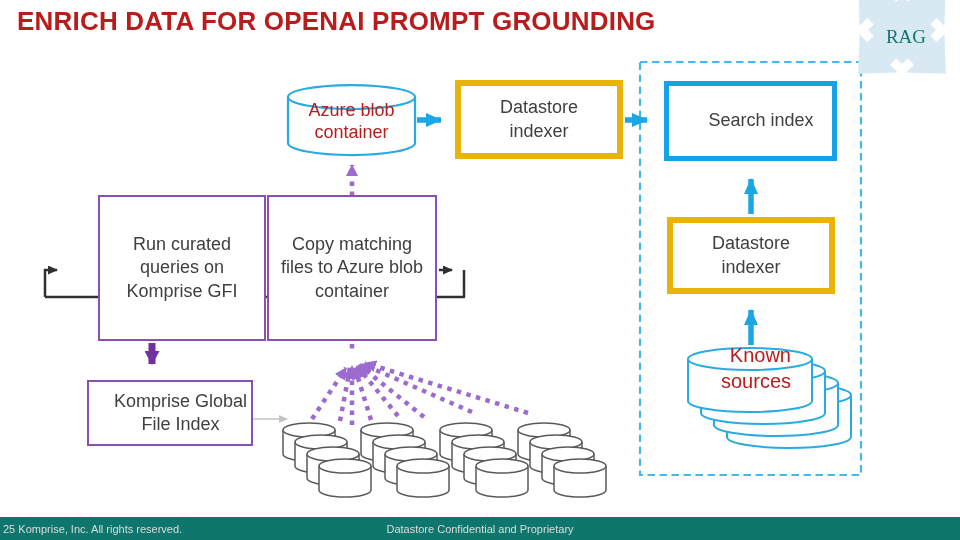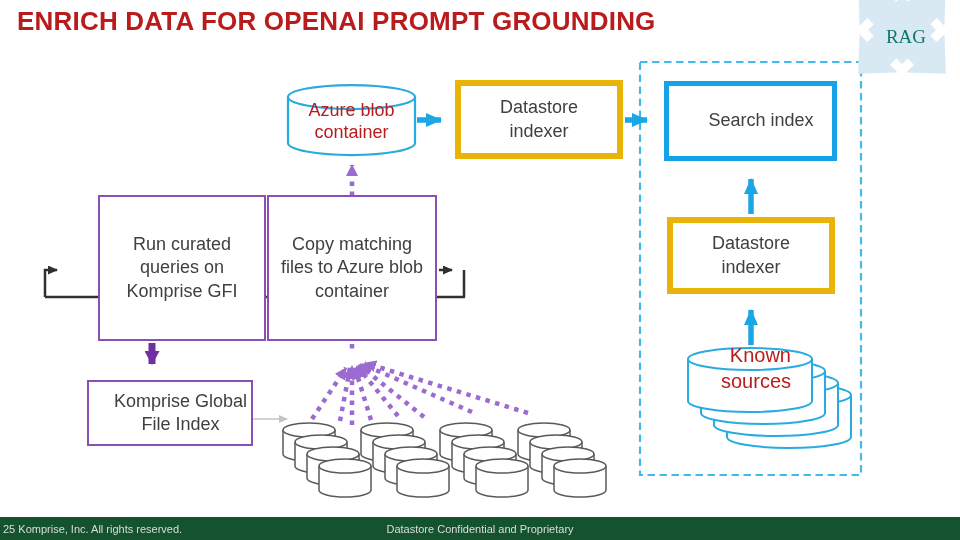--- a/index.html
+++ b/index.html
@@ -16,21 +16,21 @@
   #b-run{left:67px;top:195px;width:168px;height:146px;padding:0 8px;margin-left:31px;}
   #b-copy{left:267px;top:195px;width:170px;height:146px;padding:0 6px;}
   #b-gfi{left:67px;top:380px;width:166px;height:66px;margin-left:20px;}
   #b-dtop{left:455px;top:80px;width:168px;height:79px;padding:0 30px;}
   #b-search{left:664px;top:81px;width:173px;height:80px;border:5px solid #14A3E6;}
   #b-dright{left:667px;top:217px;width:168px;height:77px;padding:0 30px;}
   #t-azure{left:300px;top:93px;width:103px;height:56px;display:flex;align-items:center;justify-content:center;
            text-align:center;font-size:18px;line-height:1.25;}
   #t-known{left:713px;top:342px;width:78px;font-size:20px;line-height:1.3;text-align:right;}
   #t-rag{left:874px;top:26px;width:64px;text-align:center;font-size:19px;color:#0f766e;z-index:3;font-family:Liberation Serif, serif;}
-  #footer{position:absolute;left:0;top:517px;width:960px;height:23px;background:#14532d;z-index:2;
+  #footer{position:absolute;left:0;top:517px;width:960px;height:23px;background:#0f766e;z-index:2;
           color:#DCDCDC;font-size:11px;}
   #footer .fl{position:absolute;left:3px;top:50%;transform:translateY(-50%);white-space:nowrap;}
   #footer .fc{position:absolute;left:0;right:0;top:50%;transform:translateY(-50%);text-align:center;}
 </style>
 </head>
 <body>
 
 <div id="slide">
 
   <svg id="wires" width="960" height="540" viewBox="0 0 960 540">

